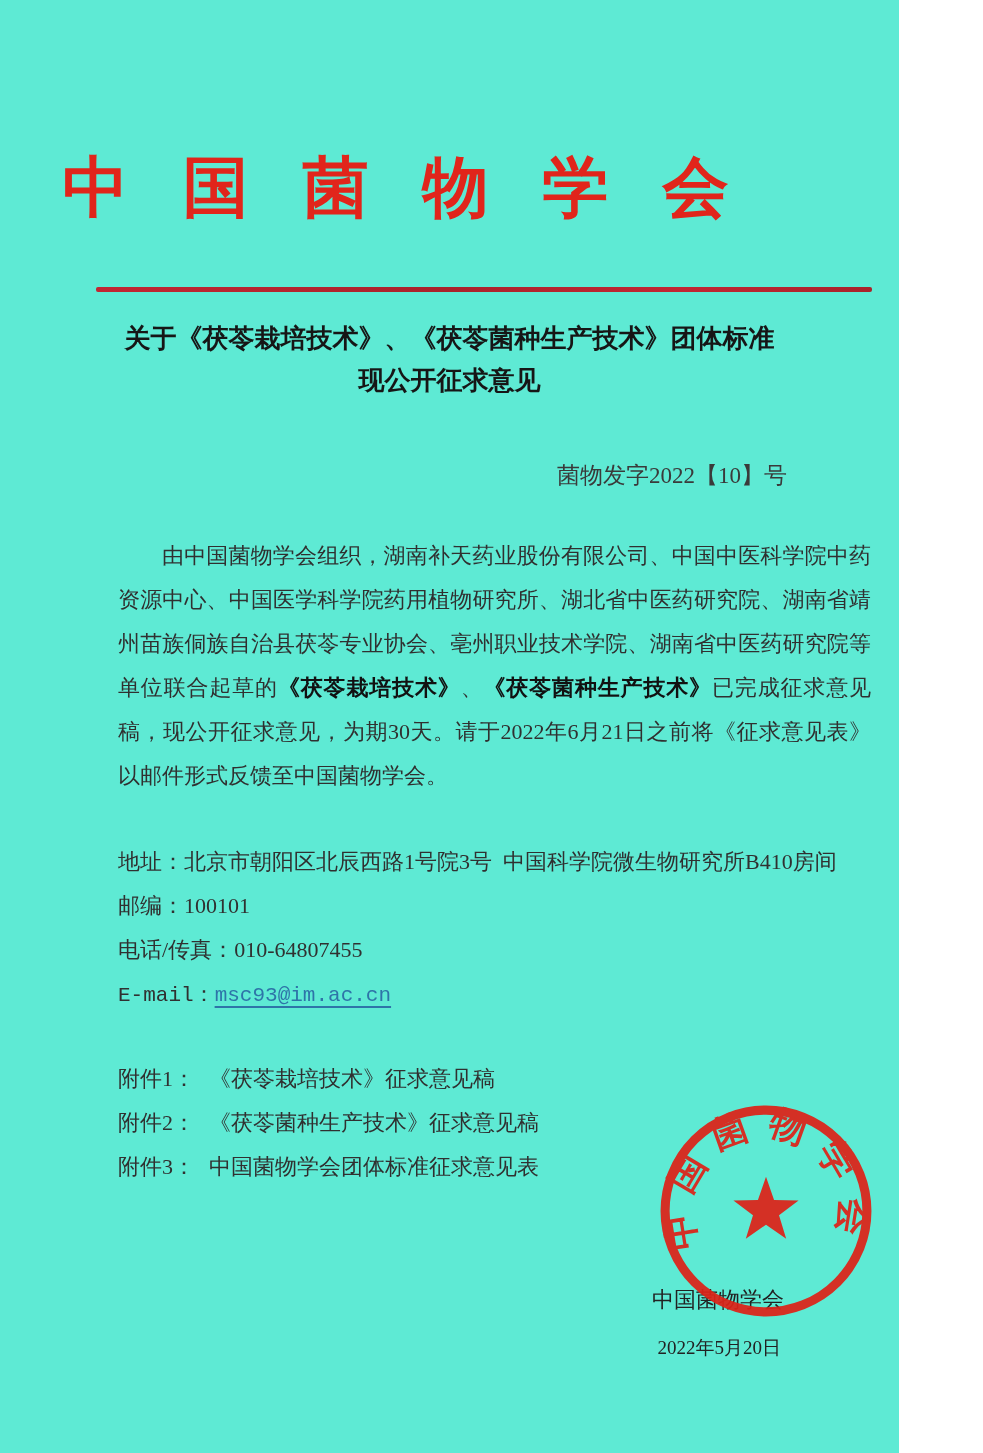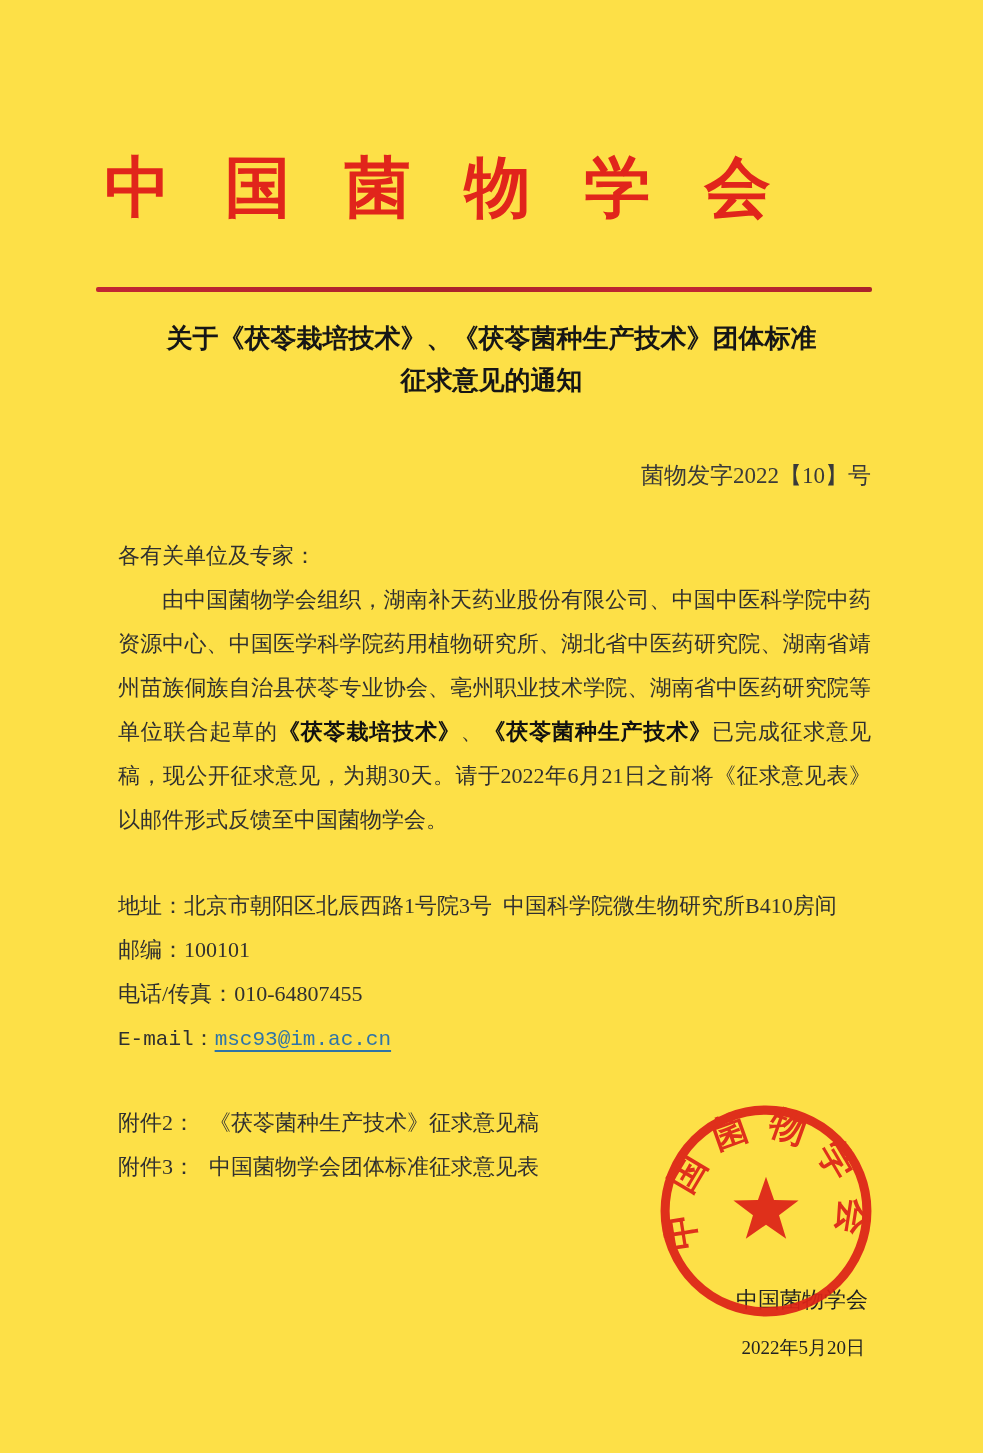--- a/index.html
+++ b/index.html
@@ -1,20 +1,20 @@
 <!DOCTYPE html>
 <html><head>
 <meta charset="utf-8">
 <style>
   html, body { margin: 0; padding: 0; background: #ffffff; }
   .page {
     position: relative;
-    width: 983px;
+    width: 899px;
     height: 1453px;
-    background: #fde047;
+    background: #5eead4;
     overflow: hidden;
     font-family: "Liberation Serif", serif;
     color: #2b2b2b;
   }
   
   .org-header {
     position: absolute;
     top: 152px; left: 0; right: 0;
     text-align: center;
     color: #e1251b;
@@ -108,38 +108,38 @@
 <div class="page">
 
   <div class="org-header">
     <span class="shift">中国菌物学会</span>
   </div>
 
   <div class="red-rule"></div>
 
   <div class="notice-title">
     <div>关于《茯苓栽培技术》、《茯苓菌种生产技术》团体标准</div>
-    <div>征求意见的通知</div>
+    <div>现公开征求意见</div>
   </div>
 
   <div class="doc-number">菌物发字2022【10】号</div>
 
   <div class="main">
-    <div class="salutation">各有关单位及专家：</div>
 
     <p class="para"><span>由中国菌物学会组织，湖南补天药业股份有限公司、中国中医科学院中药资源中心、中国医学科学院药用植物研究所、湖北省中医药研究院、湖南省靖州苗族侗族自治县茯苓专业协会、亳州职业技术学院、湖南省中医药研究院等单位联合起草的</span><b>《茯苓栽培技术》</b><span>、</span><b>《茯苓菌种生产技术》</b><span>已完成征求意见稿，现公开征求意见，为期30天。请于2022年6月21日之前将《征求意见表》以邮件形式反馈至中国菌物学会。</span></p>
 
     <div class="contact">
       <div class="contact-line"><span>地址：</span><span>北京市朝阳区北辰西路1号院3号  中国科学院微生物研究所B410房间</span></div>
       <div class="contact-line"><span>邮编：</span><span>100101</span></div>
       <div class="contact-line"><span>电话/传真：</span><span>010-64807455</span></div>
       <div class="contact-line"><span class="mono">E-mail：</span><a href="#" class="email-link">msc93@im.ac.cn</a></div>
     </div>
 
     <div class="attachments">
+      <div class="att-line"><span class="att-label">附件1：</span><span>《茯苓栽培技术》征求意见稿</span></div>
       <div class="att-line"><span class="att-label">附件2：</span><span>《茯苓菌种生产技术》征求意见稿</span></div>
       <div class="att-line"><span class="att-label">附件3：</span><span>中国菌物学会团体标准征求意见表</span></div>
     </div>
   </div>
 
   <div class="signature">中国菌物学会</div>
   <div class="issue-date">2022年5月20日</div>
 
   <svg class="seal" viewBox="0 0 220 220" aria-hidden="true">
     <circle cx="110" cy="110" r="100" fill="none" stroke="#dd2318" stroke-width="9"></circle>

